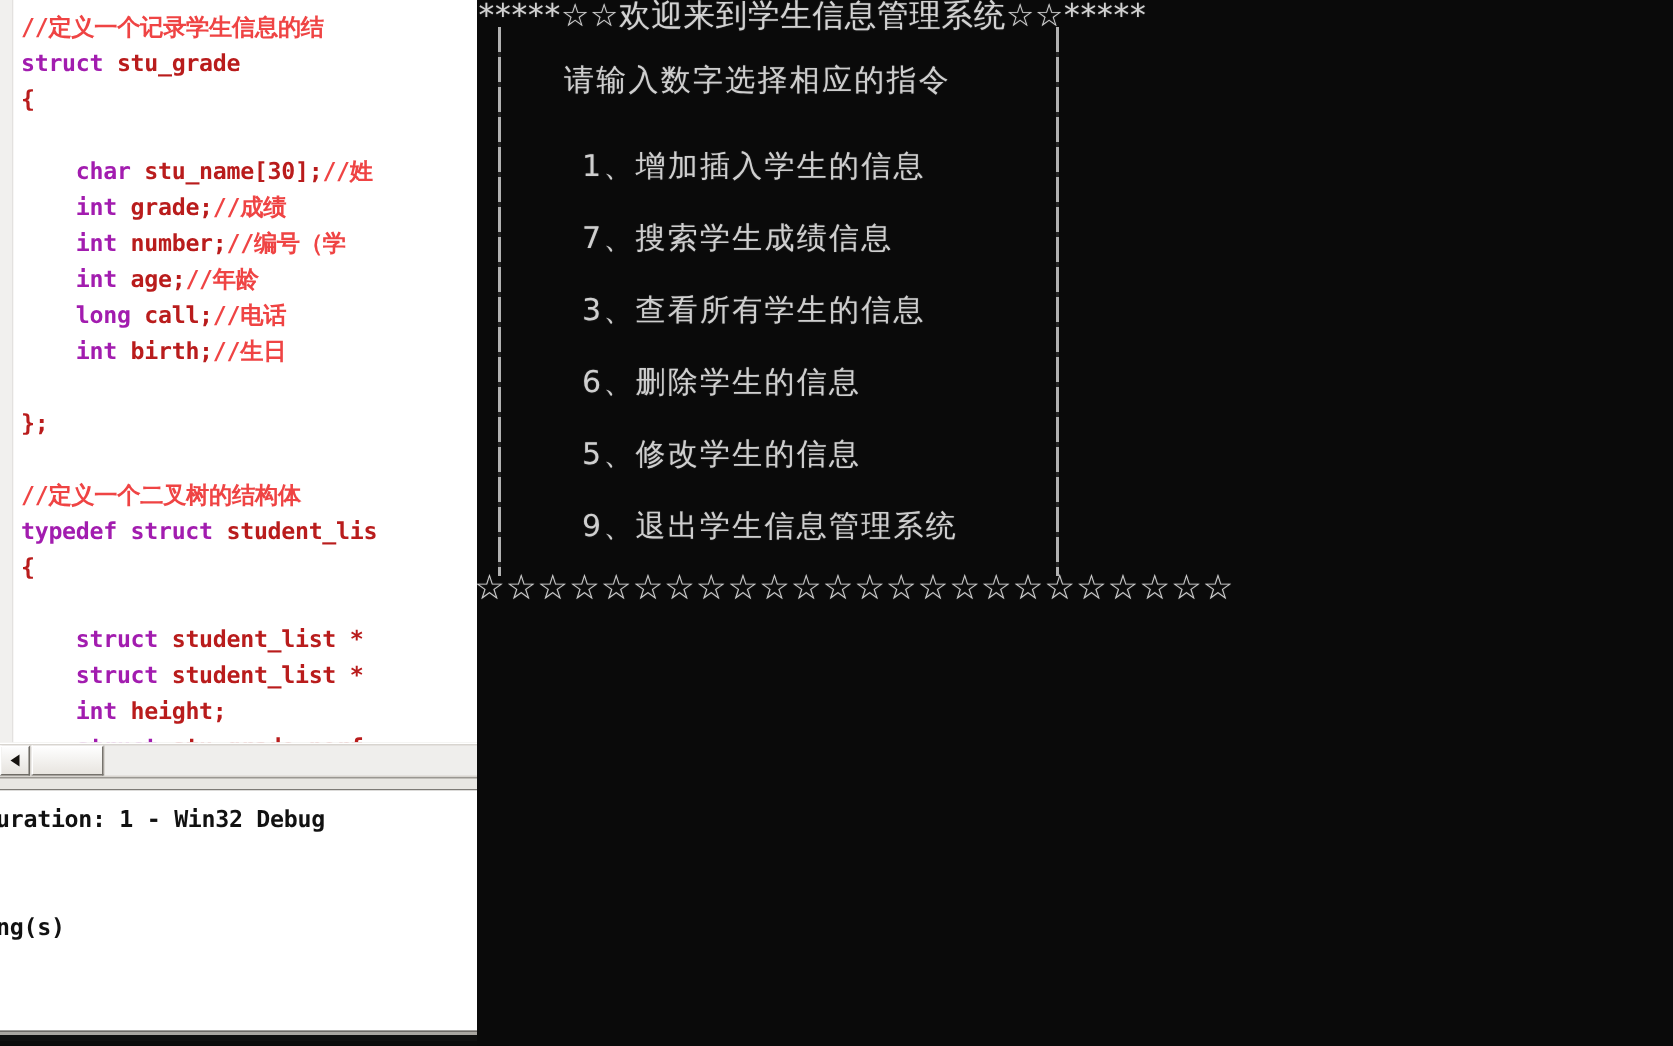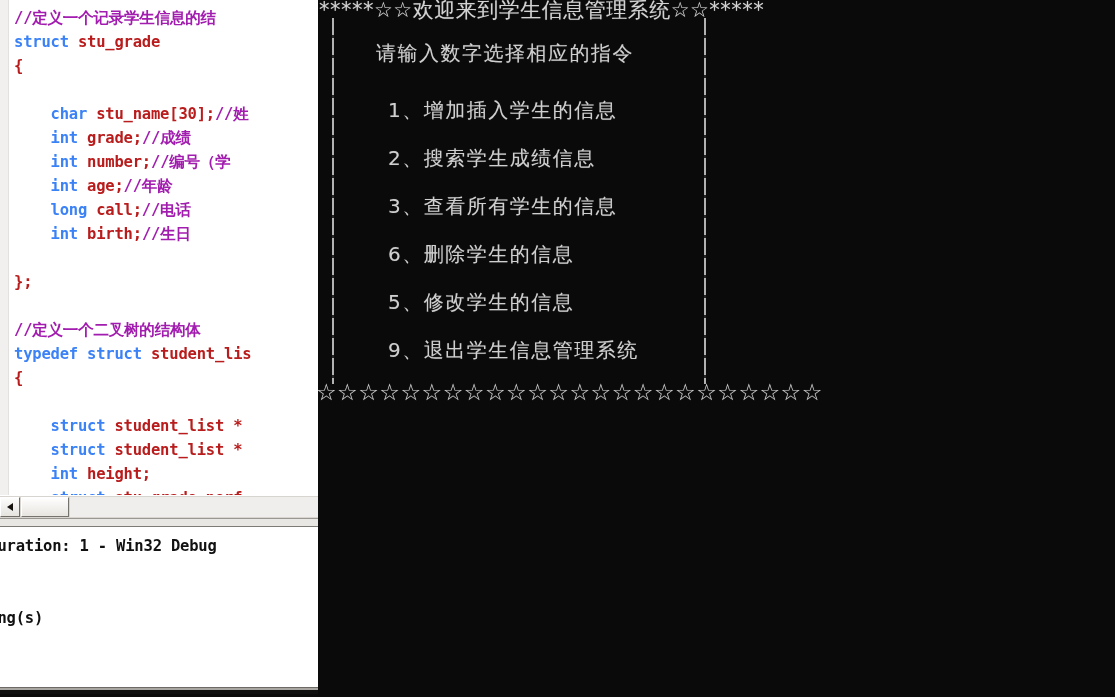--- a/index.html
+++ b/index.html
@@ -59,22 +59,22 @@
     width: 600px;
     font-family: "DejaVu Sans Mono", "Liberation Mono", monospace;
     font-size: 15.5px;
     line-height: 24px;
     font-weight: bold;
     color: #000000;
     white-space: pre;
     letter-spacing: -0.2px;
   }
   .code-line { height: 24px; white-space: pre; }
-  .kw   { color: #3b82f6; }
-  .cmt  { color: #a21caf; }
+  .kw   { color: #a21caf; }
+  .cmt  { color: #ef4444; }
   .plain{ color: #b91c1c; }
 
   
   #editor-hscroll {
     position: absolute;
     left: 0; top: 495px;
     width: 318px;
     height: 23px;
     background: #d8d5d0;
     border-top: 1px solid #ffffff;
@@ -283,21 +283,21 @@
 
   <div id="console-window">
     <div class="console-surface">
 
       <div class="vrule" id="vrule-left"></div>
       <div class="vrule" id="vrule-right"></div>
 
       <div id="console-menu">
         <div class="menu-prompt">请输入数字选择相应的指令</div>
         <div class="menu-item">1、增加插入学生的信息</div>
-        <div class="menu-item">2、搜索学生成绩信息</div>
+        <div class="menu-item">7、搜索学生成绩信息</div>
         <div class="menu-item">3、查看所有学生的信息</div>
         <div class="menu-item">6、删除学生的信息</div>
         <div class="menu-item">5、修改学生的信息</div>
         <div class="menu-item">9、退出学生信息管理系统</div>
       </div>
 
       <div id="console-stars">☆☆☆☆☆☆☆☆☆☆☆☆☆☆☆☆☆☆☆☆☆☆☆☆</div>
     </div>
   </div>
 

